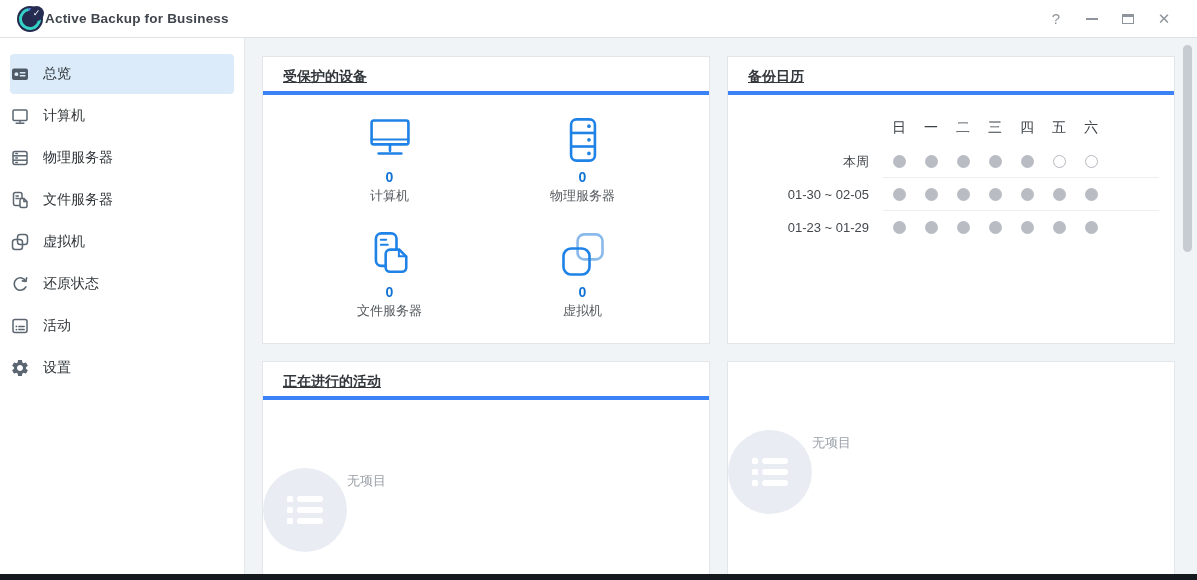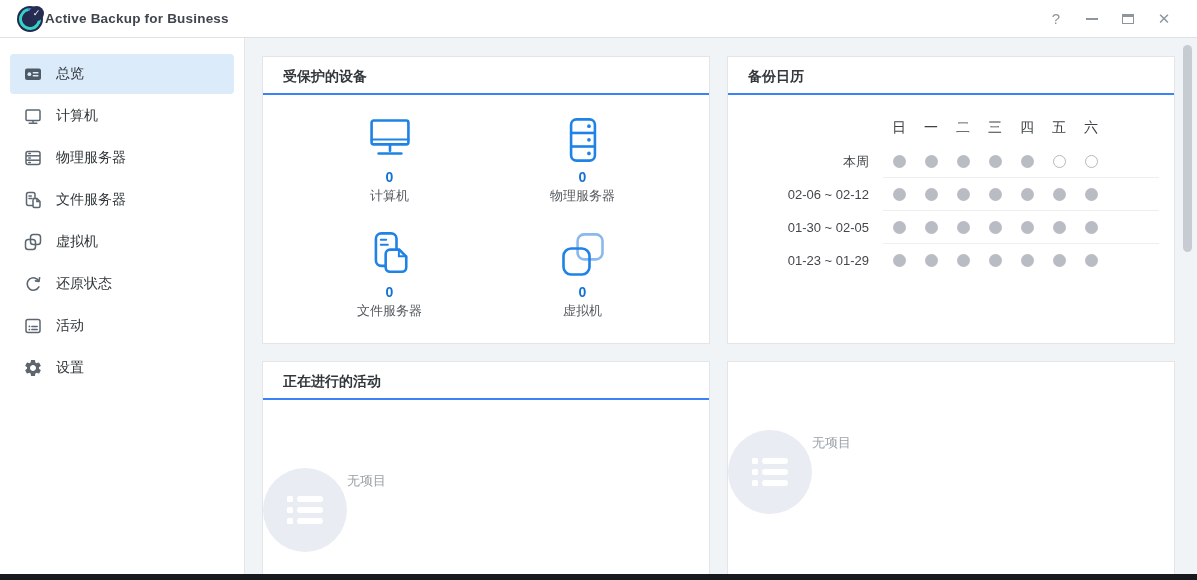--- a/index.html
+++ b/index.html
@@ -17,28 +17,28 @@
   .win-controls { margin-left:auto; display:flex; align-items:center; gap:22px; color:#8f959c; }
   .wc { width:14px; height:14px; display:flex; align-items:center; justify-content:center; font-size:15px; cursor:pointer; }
   .wc-min-bar { width:12px; height:2px; background:#8f959c; }
   .wc-max-box { width:12px; height:10px; border:1.5px solid #8f959c; border-top-width:3px; }
 
   
   .bodyrow { display:flex; height:542px; }
 
   
   .sidebar { width:245px; background:#fff; border-right:1px solid #e4e7ea; padding-top:16px; flex:0 0 auto; }
-  .side-item { height:40px; margin:0 10px 2px 10px; display:flex; align-items:center; gap:13px; padding-left:13px; border-radius:4px; font-size:14px; color:#2f3538; cursor:pointer; }
+  .side-item { height:40px; margin:0 10px 2px 10px; display:flex; align-items:center; gap:13px; border-radius:4px; font-size:14px; color:#2f3538; cursor:pointer; }
   .side-item.active { background:#dcebfa; }
   .side-item svg { flex:0 0 auto; color:#5b6670; }
 
   
   .content { flex:1; background:#f1f4f7; padding:18px 22px 0 17px; display:grid; grid-template-columns:1fr 1fr; grid-template-rows:288px 330px; gap:17px; align-content:start; overflow:hidden; position:relative; }
   .card { background:#fff; border:1px solid #e3e6e9; }
-  .card-header { height:38px; line-height:38px; padding:0 20px; font-size:14px; font-weight:bold; color:#33383c; border-bottom:2px solid #3b82f6; }
+  .card-header { height:38px; line-height:38px; padding:0 20px; font-size:14px; font-weight:bold; color:#33383c; border-bottom:4px solid #3b82f6;text-decoration:underline; }
 
   
   .devices-body { height:248px; display:grid; grid-template-columns:1fr 1fr; grid-template-rows:1fr 1fr; place-items:center; padding:6px 30px 12px 30px; }
   .tile { text-align:center; cursor:pointer; }
   .tile .icon { height:52px; display:flex; align-items:flex-end; justify-content:center; }
   .tile .count { margin-top:5px; font-size:14px; font-weight:bold; color:#1273d4; }
   .tile .tlabel { margin-top:2px; font-size:13px; color:#555a5e; }
 
   
   .cal-body { padding-top:16px; }
@@ -267,46 +267,20 @@
                   </div>
                   <div class="cal-cell">
                     <div class="dot empty"></div>
                   </div>
                   <div class="cal-cell">
                     <div class="dot empty"></div>
                   </div>
                 </div>
               </div>
               <div class="cal-row">
-                <div class="cal-label">02-06 ~ 02-12</div>
-                <div class="cal-dots">
-                  <div class="cal-cell">
-                    <div class="dot filled"></div>
-                  </div>
-                  <div class="cal-cell">
-                    <div class="dot filled"></div>
-                  </div>
-                  <div class="cal-cell">
-                    <div class="dot filled"></div>
-                  </div>
-                  <div class="cal-cell">
-                    <div class="dot filled"></div>
-                  </div>
-                  <div class="cal-cell">
-                    <div class="dot filled"></div>
-                  </div>
-                  <div class="cal-cell">
-                    <div class="dot filled"></div>
-                  </div>
-                  <div class="cal-cell">
-                    <div class="dot filled"></div>
-                  </div>
-                </div>
-              </div>
-              <div class="cal-row">
                 <div class="cal-label">01-30 ~ 02-05</div>
                 <div class="cal-dots">
                   <div class="cal-cell">
                     <div class="dot filled"></div>
                   </div>
                   <div class="cal-cell">
                     <div class="dot filled"></div>
                   </div>
                   <div class="cal-cell">
                     <div class="dot filled"></div>

